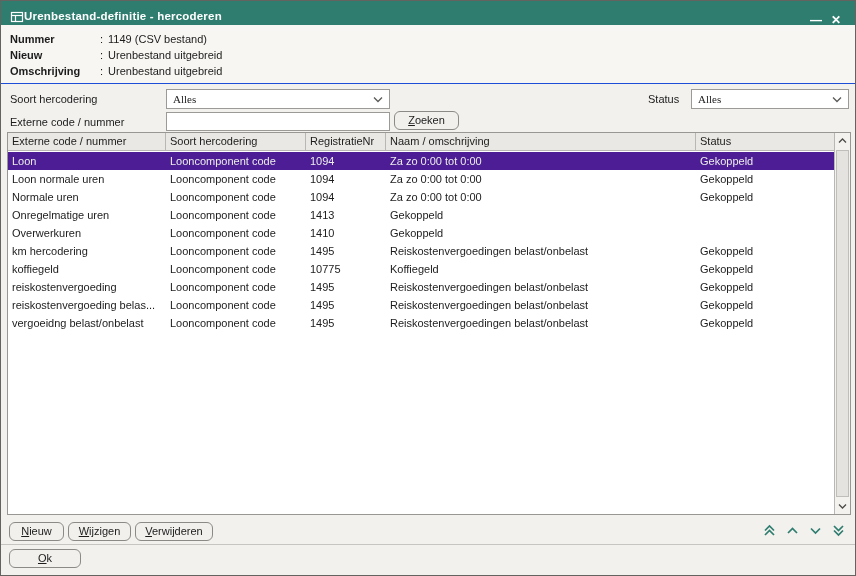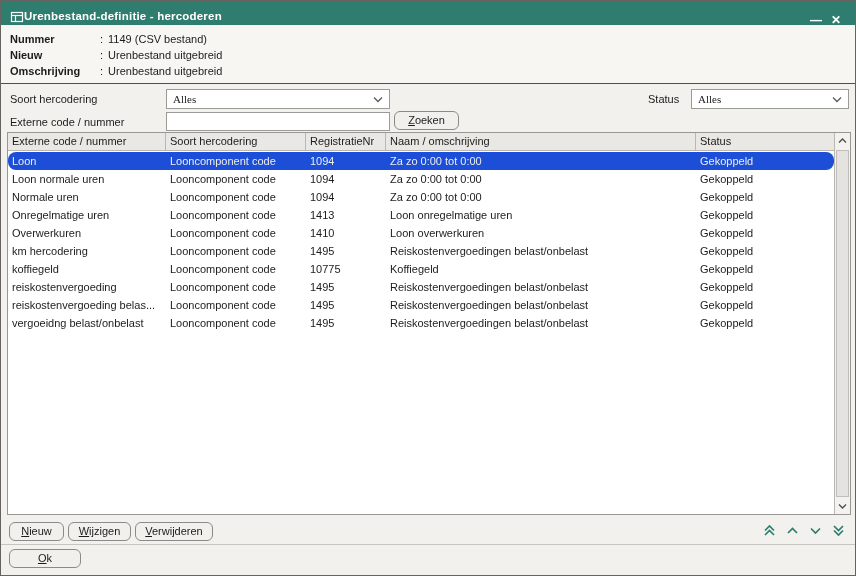--- a/index.html
+++ b/index.html
@@ -59,21 +59,21 @@
     position:absolute; left:0; top:0; right:16px; height:18px;
     background:#e9e8e4; border-bottom:1px solid #b8b7b3; display:flex;
   }
   .hcell {
     padding:2px 4px; border-right:1px solid #b8b7b3; white-space:nowrap; overflow:hidden;
     cursor:pointer;
   }
   .tbody { position:absolute; left:0; top:19px; right:16px; bottom:0; background:#fff; overflow:hidden; }
   .trow { display:flex; height:18px; align-items:center; cursor:default; }
   .tcell { padding:0 4px; white-space:nowrap; overflow:hidden; text-overflow:ellipsis; }
-  .trow.selected { background:#1d4ed8; color:#ededeb;border-radius:8px; }
+  .trow.selected { background:#4c1d95; color:#ededeb; }
   .c0{width:158px; flex:none;} .c1{width:140px; flex:none;} .c2{width:80px; flex:none;}
   .c3{width:310px; flex:none;} .c4{width:138px; flex:none; border-right:none;}
 
   
   .vscroll { position:absolute; right:0; top:0; bottom:0; width:16px;
              border-left:1px solid #b8b7b3; background:#f3f2ef; }
   .sb-btn { position:absolute; left:0; right:0; height:16px; display:flex; align-items:center;
             justify-content:center; color:#4c4b48; cursor:pointer; }
   .sb-up { top:0; } .sb-down { bottom:0; }
   .sb-thumb { position:absolute; left:1px; right:1px; top:17px; bottom:17px;
@@ -172,28 +172,26 @@
           <div class="tcell c0">Normale uren</div>
           <div class="tcell c1">Looncomponent code</div>
           <div class="tcell c2">1094</div>
           <div class="tcell c3">Za zo 0:00 tot 0:00</div>
           <div class="tcell c4">Gekoppeld</div>
         </div>
         <div class="trow">
           <div class="tcell c0">Onregelmatige uren</div>
           <div class="tcell c1">Looncomponent code</div>
           <div class="tcell c2">1413</div>
-          <div class="tcell c3">Loon onregelmatige uren</div>
           <div class="tcell c4">Gekoppeld</div>
         </div>
         <div class="trow">
           <div class="tcell c0">Overwerkuren</div>
           <div class="tcell c1">Looncomponent code</div>
           <div class="tcell c2">1410</div>
-          <div class="tcell c3">Loon overwerkuren</div>
           <div class="tcell c4">Gekoppeld</div>
         </div>
         <div class="trow">
           <div class="tcell c0">km hercodering</div>
           <div class="tcell c1">Looncomponent code</div>
           <div class="tcell c2">1495</div>
           <div class="tcell c3">Reiskostenvergoedingen belast/onbelast</div>
           <div class="tcell c4">Gekoppeld</div>
         </div>
         <div class="trow">

